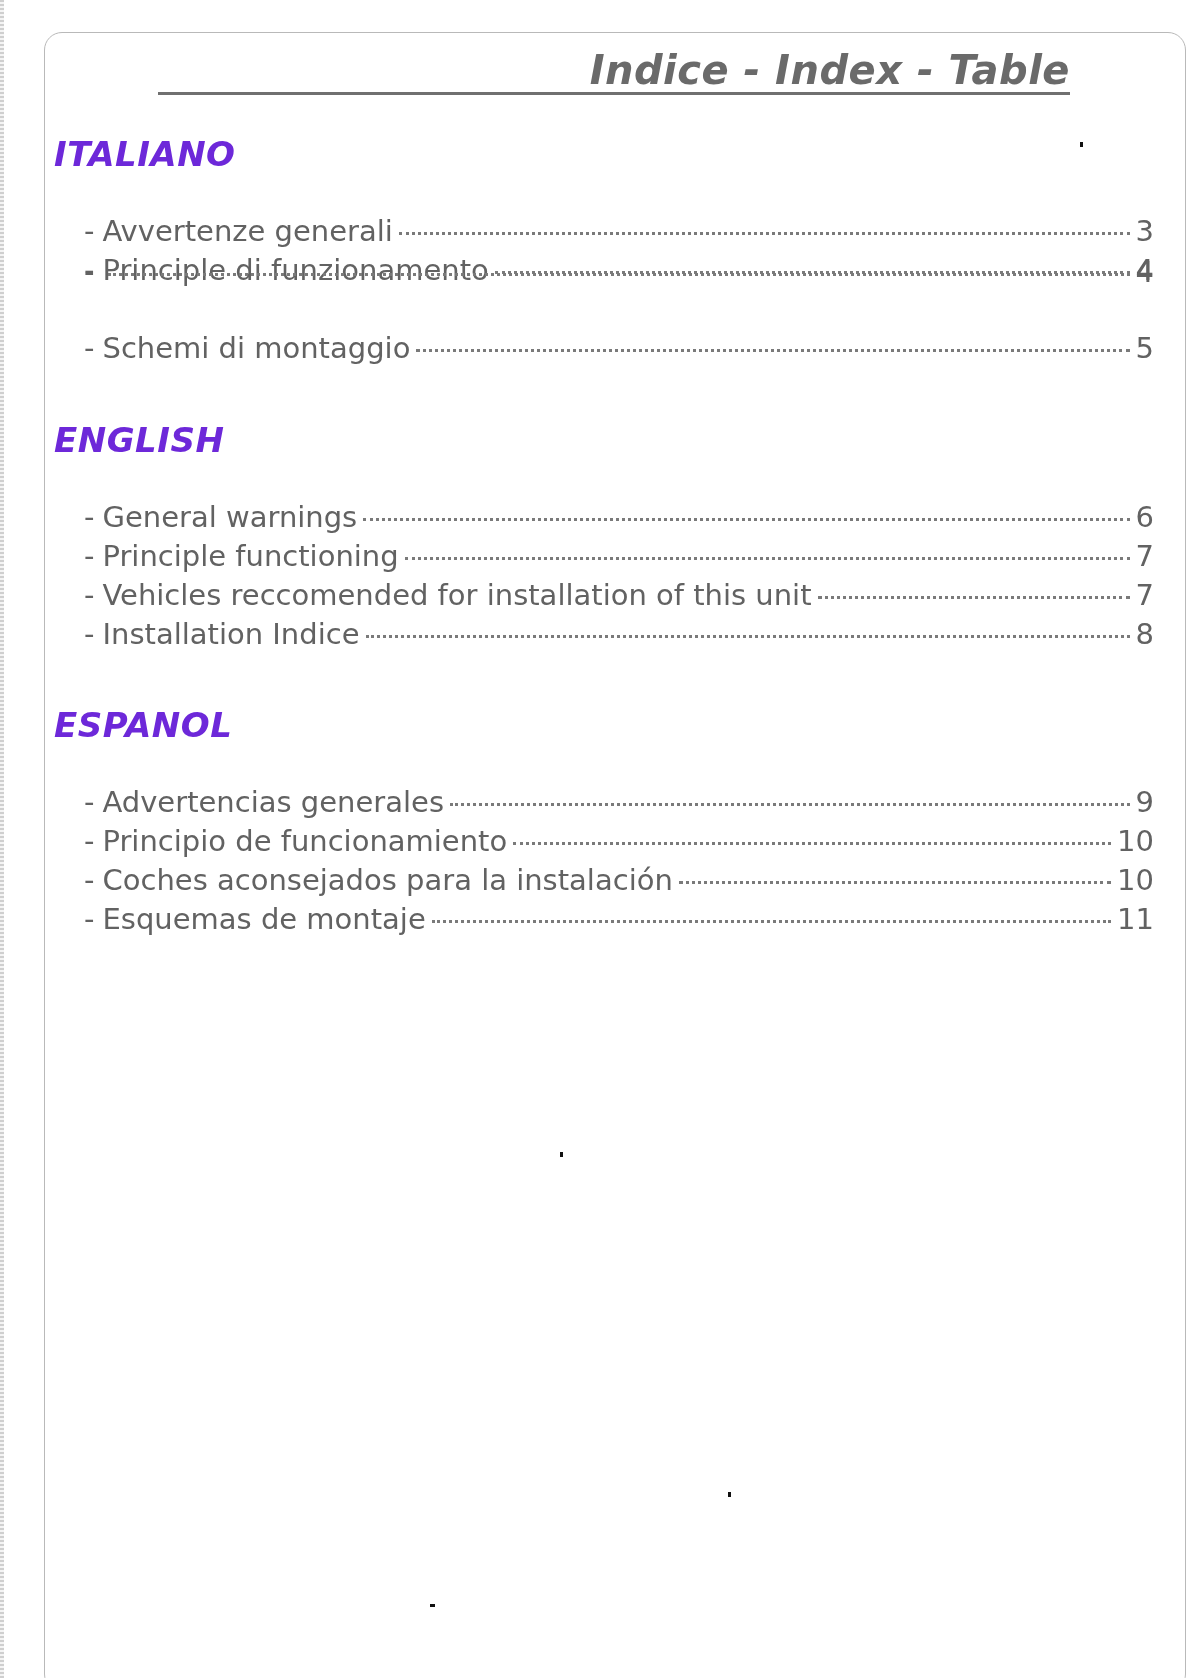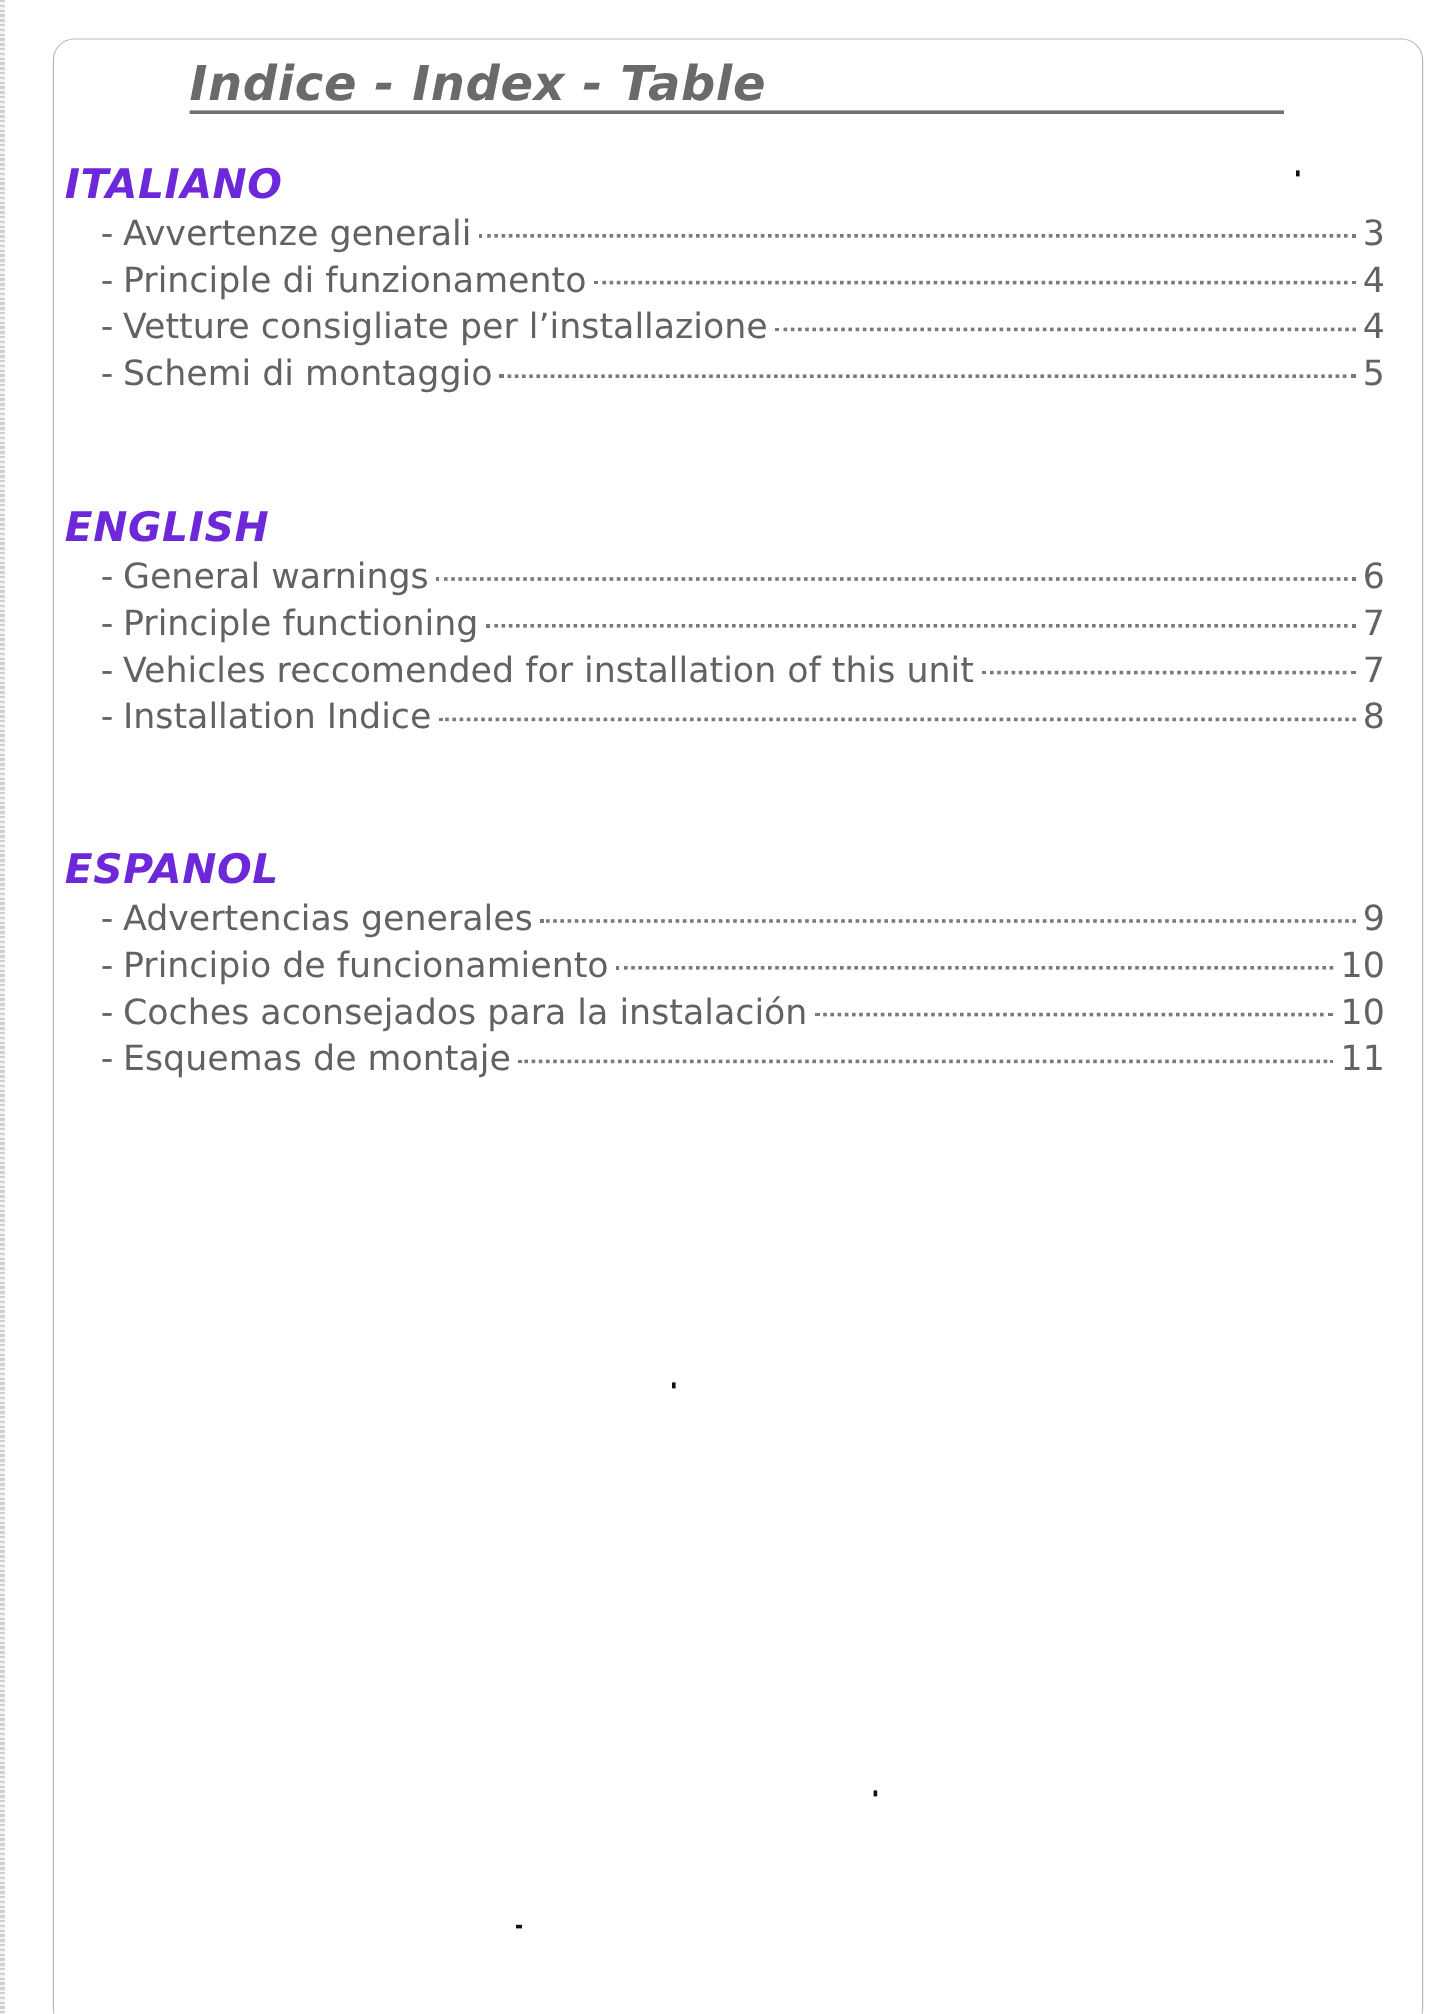--- a/index.html
+++ b/index.html
@@ -29,21 +29,21 @@
       height: 1660px;
       border: 1px solid #b9b9b9;
       border-radius: 18px;
       box-sizing: border-box;
     }
     .title-wrap {
       position: absolute;
       left: 158px;
       top: 46px;
       width: 912px;
-      text-align: left;
+      text-align: right;
     }
     .title {
       font-family: "DejaVu Sans", sans-serif;
       font-style: italic;
       font-weight: bold;
       font-size: 40px;
       color: #6a6a6a;
       letter-spacing: 0.5px;
       line-height: 48px;
       display: inline-block;
@@ -86,20 +86,21 @@
       padding-right: 0;
       box-sizing: border-box;
       width: 1100px;
       cursor: pointer;
     }
     .toc-dash {
       margin-right: 8px;
     }
     .toc-label {
       white-space: nowrap;
+      margin-top: 37px;
     }
     .toc-leader {
       flex: 1;
       border-bottom: 3px dotted #7a7a7a;
       margin: 0 6px 0 6px;
       position: relative;
       top: -6px;
       min-width: 40px;
     }
     .toc-page {
@@ -136,21 +137,20 @@
       <span class="toc-page">3</span>
     </li>
     <li class="toc-item">
       <span class="toc-dash">-</span>
       <span class="toc-label">Principle di funzionamento</span>
       <span class="toc-leader"></span>
       <span class="toc-page">4</span>
     </li>
     <li class="toc-item">
       <span class="toc-dash">-</span>
-      <span class="toc-label">Vetture consigliate per l’installazione</span>
       <span class="toc-leader"></span>
       <span class="toc-page">4</span>
     </li>
     <li class="toc-item">
       <span class="toc-dash">-</span>
       <span class="toc-label">Schemi di montaggio</span>
       <span class="toc-leader"></span>
       <span class="toc-page">5</span>
     </li>
   </ul>

